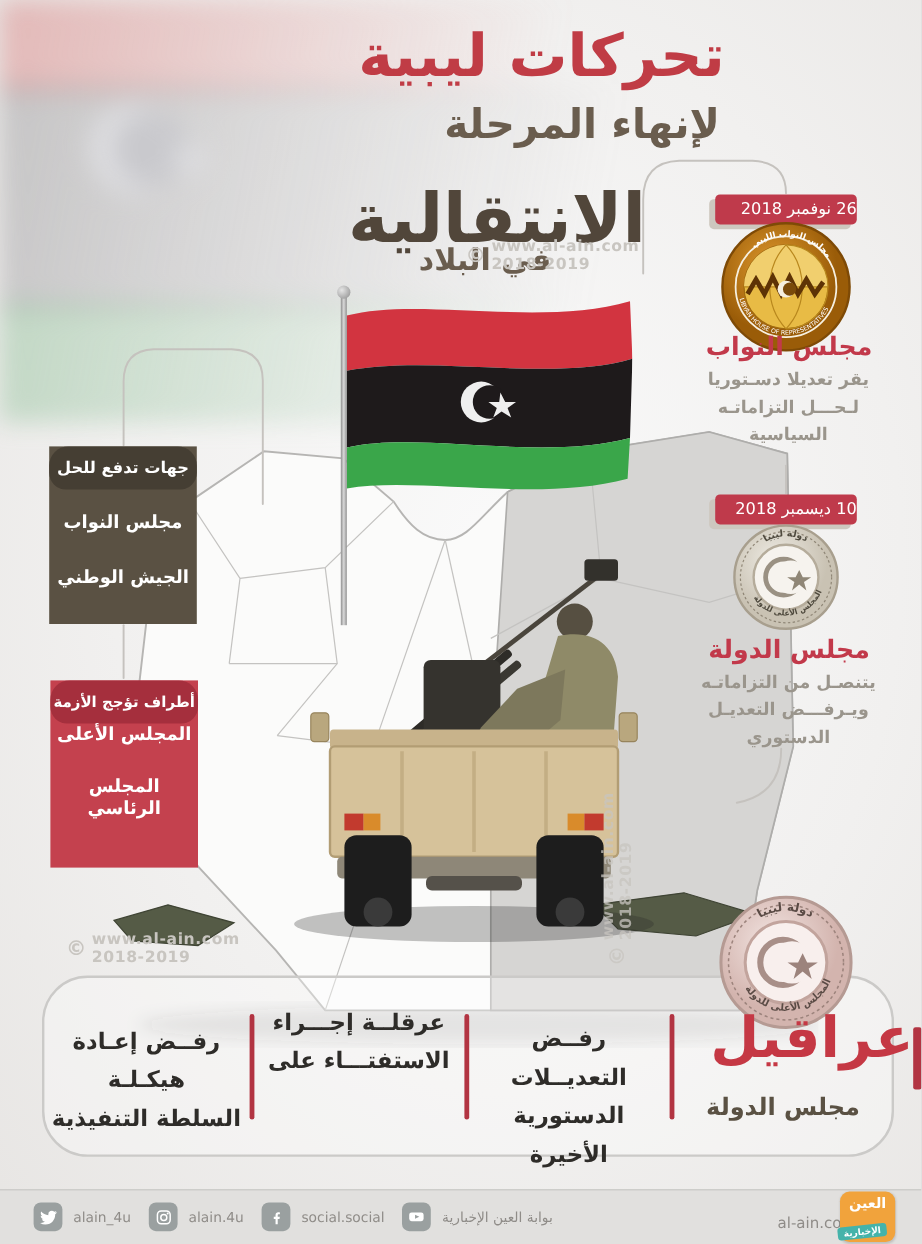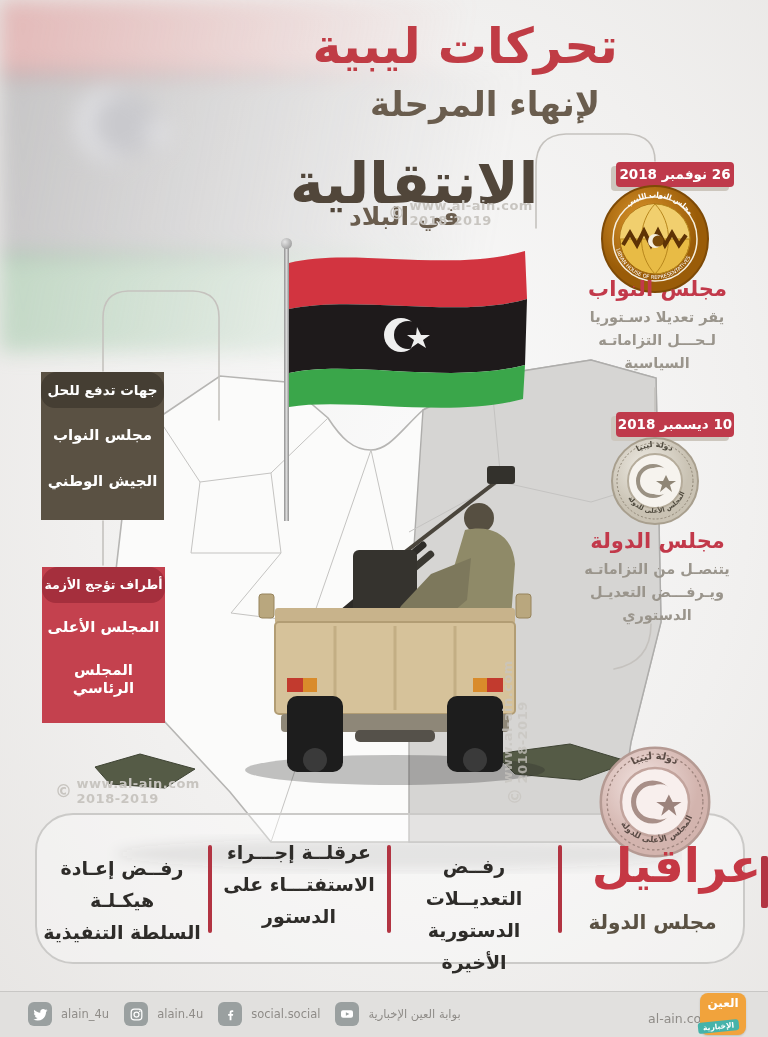--- a/index.html
+++ b/index.html
@@ -8,22 +8,22 @@
          background:radial-gradient(ellipse at 55% 45%, #fafafa 0%, #f1f0ef 55%, #e7e5e3 100%);}
   .abs{position:absolute;}
   .rtl{direction:rtl;unicode-bidi:isolate;}
   .ctr{text-align:center;}
   .bgband{filter:blur(10px);}
   .title-red{color:#c03c45;font-weight:bold;}
   .title-olive{color:#6a5d4e;font-weight:bold;}
   .title-dark{color:#51463a;font-weight:bold;}
   .wm{color:#c8c5c0;font-weight:bold;line-height:15px;font-size:13px;letter-spacing:.5px;}
   .wm .sym{font-size:17px;margin-right:4px;}
-  .badge{background:#bf3a4b;color:#fff;font-weight:bold;font-size:13.5px;line-height:25px;
-         border-radius:4px;text-align:center;box-shadow:-5px 4px 0 #cdc7be;margin-left:20px;}
+  .badge{background:#bf3a4b;color:#fff;font-weight:normal;font-size:13.5px;line-height:25px;
+         border-radius:4px;text-align:right;box-shadow:-5px 4px 0 #cdc7be;}
   .orgname{color:#c2394a;font-weight:bold;font-size:21px;}
   .desc{color:#9a958c;font-weight:600;font-size:14.5px;line-height:23px;}
   .sidebox{border-radius:0;color:#fff;}
   .sidebox .hd{font-weight:bold;font-size:13.5px;color:#fff;line-height:36px;text-align:center;
                border-radius:16px 16px 14px 14px;}
   .sidebox .it{font-size:15px;text-align:center;font-weight:600;}
   .obst-line{font-weight:bold;font-size:19px;color:#2e2c29;line-height:32px;text-align:center;}
   .redbar{background:#b23442;border-radius:2px;}
   .f-label{color:#8f8c88;font-size:11.5px;}
   .icon-tile{width:24px;height:24px;border-radius:6px;background:#9aa0a0;display:flex;
@@ -121,21 +121,21 @@
     <rect x="46" y="276" width="228" height="18" rx="4" fill="#8e8778"></rect>
     <rect x="120" y="292" width="80" height="12" rx="5" fill="#55514a"></rect>
     <rect x="24" y="156" width="15" height="24" rx="3" fill="#b9a77e" stroke="#97845c"></rect>
     <rect x="281" y="156" width="15" height="24" rx="3" fill="#b9a77e" stroke="#97845c"></rect>
     <rect x="52" y="258" width="56" height="76" rx="10" fill="#1d1d1d"></rect>
     <rect x="212" y="258" width="56" height="76" rx="10" fill="#1d1d1d"></rect>
     <circle cx="80" cy="322" r="12" fill="#3a3a3a"></circle>
       <circle cx="240" cy="322" r="12" fill="#3a3a3a"></circle>
   </svg>
 
-  <div class="abs rtl title-red" style="left:308px;top:18px;width:310px;font-size:49px;text-align:right;z-index:7;">تحركات ليبية</div>
+  <div class="abs rtl title-red" style="left:294px;top:18px;width:310px;font-size:49px;text-align:right;z-index:7;">تحركات ليبية</div>
   <div class="abs rtl title-olive" style="left:290px;top:84px;width:310px;font-size:34px;text-align:right;z-index:7;">لإنهاء المرحلة</div>
   <div class="abs rtl title-dark" style="left:290px;top:122px;width:312px;font-size:57px;text-align:left;z-index:7;margin-top:28px;">الانتقالية</div>
   <div class="abs rtl title-olive" style="left:327px;top:202px;font-size:25px;z-index:7;margin-left:22px;">في البلاد</div>
 
   <div class="abs wm" style="left:388px;top:198px;z-index:7;display:flex;align-items:center;">
     <span class="sym">©</span>
     <span><span>www.al-ain.com</span><br><span>2018-2019</span></span>
   </div>
   <div class="abs wm" style="left:405px;top:680px;width:220px;z-index:6;transform:rotate(-90deg);opacity:.75;display:flex;align-items:center;">
     <span class="sym">©</span>
@@ -207,21 +207,21 @@
   </div>
 
   <div class="abs sidebox" style="left:41px;top:372px;width:123px;height:148px;background:#5a5143;z-index:7;">
     <div class="hd rtl" style="background:#453e33;">جهات تدفع للحل</div>
     <div class="it rtl" style="margin-top:18px;">مجلس النواب</div>
     <div class="it rtl" style="margin-top:28px;">الجيش الوطني</div>
   </div>
 
   <div class="abs sidebox" style="left:42px;top:567px;width:123px;height:156px;background:#c4414e;z-index:7;">
     <div class="hd rtl" style="background:#a52f3d;font-size:12.5px;">أطراف تؤجج الأزمة</div>
-    <div class="it rtl" style="margin-top:15px;">المجلس الأعلى</div>
+    <div class="it rtl" style="">المجلس الأعلى</div>
     <div class="it rtl" style="margin-top:25px;">المجلس الرئاسي</div>
   </div>
 
   <div class="abs" style="left:35px;top:813px;width:706px;height:147px;border:2px solid #cbcac8;border-radius:38px;background:rgba(255,255,255,.35);z-index:7;"></div>
 
   <svg class="abs" style="left:597px;top:744px;z-index:8;" width="116" height="116" viewBox="0 0 92 92">
     <defs>
       <radialGradient id="g3" cx="40%" cy="35%">
           <stop offset="0%" stop-color="#f2e4e1"></stop>
           <stop offset="100%" stop-color="#d3b4ae"></stop>
@@ -247,21 +247,20 @@
   <div class="abs redbar" style="left:387px;top:845px;width:4px;height:88px;z-index:8;"></div>
   <div class="abs redbar" style="left:208px;top:845px;width:4px;height:88px;z-index:8;"></div>
 
   <div class="abs rtl" style="left:394px;top:850px;width:160px;z-index:8;">
     <div class="obst-line">رفــض التعديــلات</div>
     <div class="obst-line">الدستورية الأخيرة</div>
   </div>
   <div class="abs rtl" style="left:215px;top:836px;width:168px;z-index:8;">
     <div class="obst-line">عرقلــة إجـــراء</div>
     <div class="obst-line">الاستفتـــاء على</div>
-    <div class="obst-line">الدستور</div>
   </div>
   <div class="abs rtl" style="left:40px;top:852px;width:164px;z-index:8;">
     <div class="obst-line">رفــض إعـادة هيكـلـة</div>
     <div class="obst-line">السلطة التنفيذية</div>
   </div>
 
   <div class="abs" style="left:0;top:991px;width:768px;height:46px;background:#e1e0de;border-top:1px solid #c8c7c5;z-index:9;">
     <div class="abs" style="left:28px;top:10px;display:flex;align-items:center;gap:9px;">
       <span class="icon-tile">
         <svg width="15" height="15" viewBox="0 0 24 24" fill="#fff">

